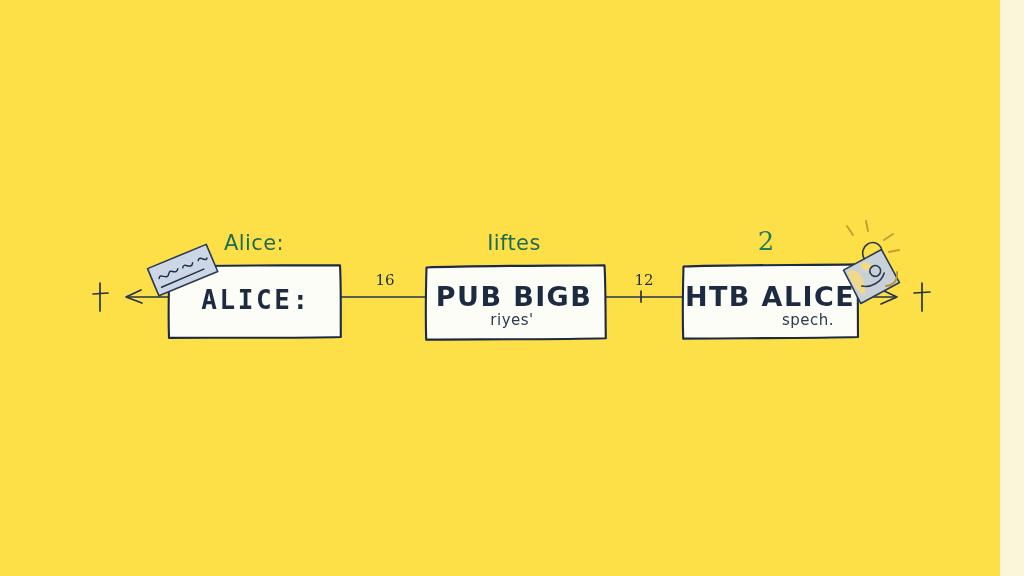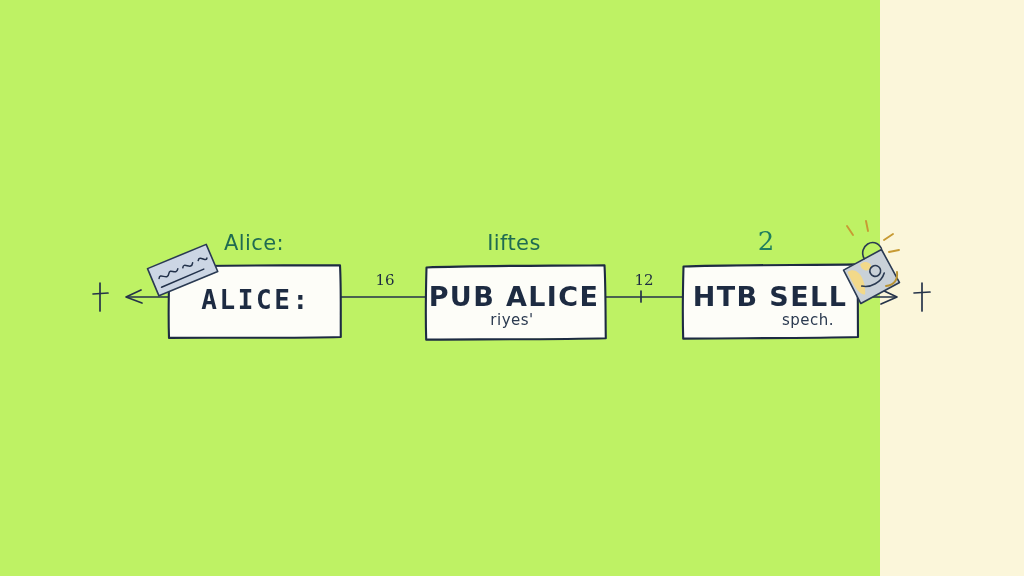--- a/index.html
+++ b/index.html
@@ -11,23 +11,23 @@
   body {
     width: 1024px;
     height: 576px;
     overflow: hidden;
     font-family: "DejaVu Sans", sans-serif;
     position: relative;
   }
   #canvas {
     position: absolute;
     inset: 0;
-    width: 880px;
+    width: 1000px;
     height: 576px;
-    background: #bef264;
+    background: #fde047;
   }
   svg.stage {
     position: absolute;
     left: 0;
     top: 0;
     width: 1024px;
     height: 576px;
   }
   .box-fill { fill: #fdfdf8; }
   .ink {
@@ -204,22 +204,22 @@
     <path class="swoosh" d="M886 286 C 894 285, 898 280, 897 272"></path>
 
   </svg>
 
   <div class="txt header-label" style="left:254px; top:231px;">Alice:</div>
   <div class="txt box-title mono" style="left:256px; top:285px;">ALICE:</div>
 
   <div class="txt edge-label" style="left:385px; top:271px;">16</div>
 
   <div class="txt header-label" style="left:514px; top:231px;">Iiftes</div>
-  <div class="txt box-title" style="left:514px; top:281px;">PUB ALICE</div>
+  <div class="txt box-title" style="left:514px; top:281px;">PUB BIGB</div>
   <div class="txt box-sub" style="left:512px; top:311px;text-align:right;">riyes'</div>
 
   <div class="txt edge-label" style="left:644px; top:271px;">12</div>
 
   <div class="txt header-num" style="left:766px; top:226px;">2</div>
-  <div class="txt box-title" style="left:770px; top:281px;">HTB SELL</div>
+  <div class="txt box-title" style="left:770px; top:281px;">HTB ALICE</div>
   <div class="txt box-sub" style="left:768px; top:311px;margin-left:40px;">spech.</div>
 
 </div>
 
 </body></html>

